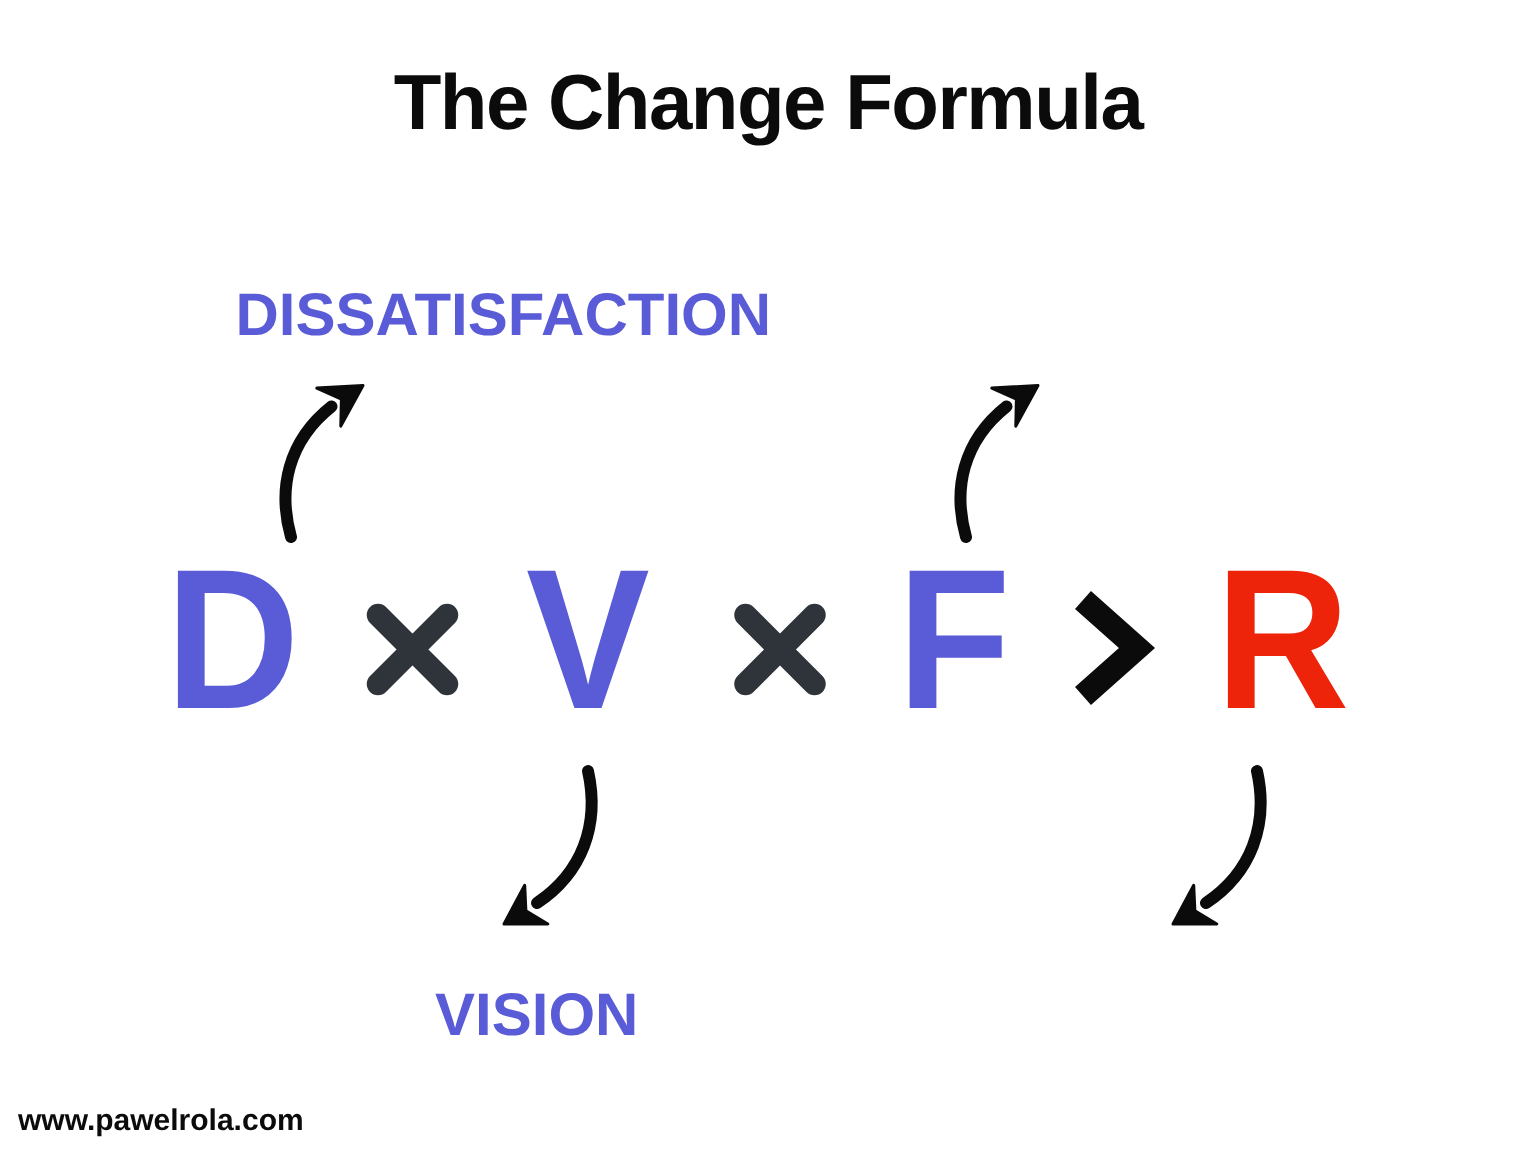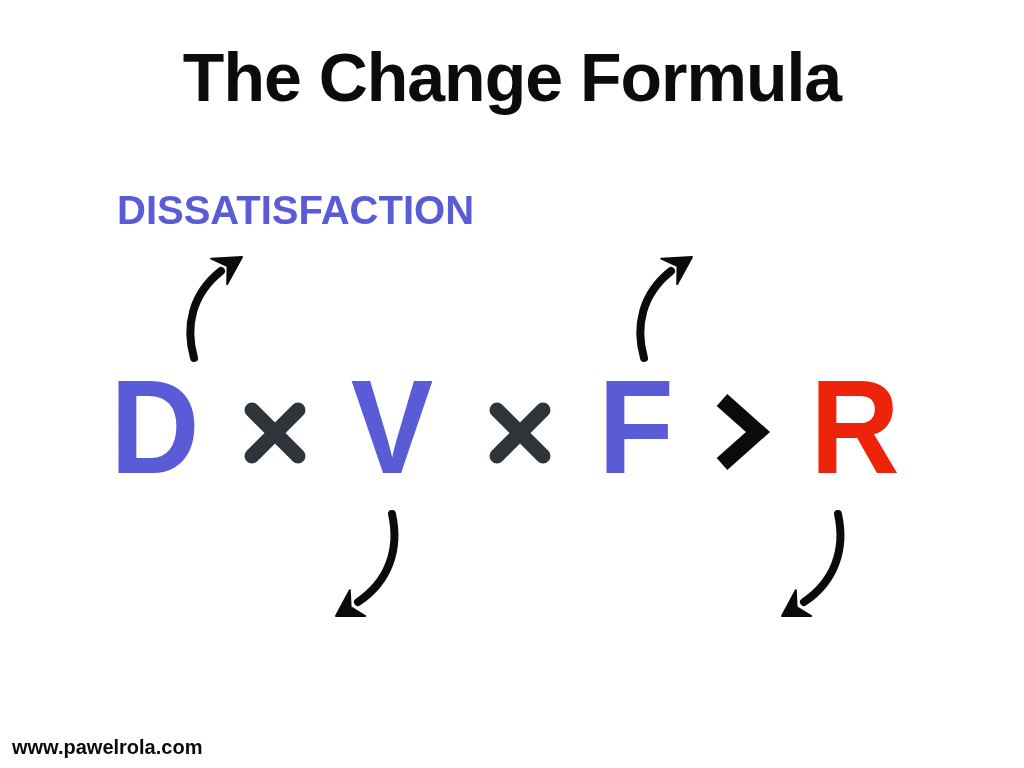--- a/index.html
+++ b/index.html
@@ -14,30 +14,30 @@
   body{
     font-family:"Liberation Sans","DejaVu Sans",sans-serif;
     background:var(--background);
     overflow:hidden;
   }
   .canvas{position:relative;width:1024px;height:768px;background:var(--background);}
 
   .title{
     position:absolute;left:0;top:43px;width:1024px;
     text-align:center;
-    font-size:68px;font-weight:700;letter-spacing:-1px;line-height:1;
+    font-size:52px;font-weight:700;letter-spacing:-1px;line-height:1;
     color:var(--ink-black);
   }
 
   .label{
     position:absolute;
     font-size:40px;font-weight:700;line-height:1;letter-spacing:0;
     white-space:nowrap;
   }
-  .label.purple{color:var(--accent-purple);}
+  .label.purple{color:var(--accent-purple);margin-left:40px;}
   .label.red{color:var(--accent-red);}
   .label-dissatisfaction{left:117px;top:190px;}
   .label-first-step{left:603px;top:190px;}
   .label-vision{left:250px;top:657px;}
   .label-resist{left:705px;top:657px;}
 
   .letter{
     position:absolute;top:361px;
     font-size:133px;font-weight:700;line-height:1;
     transform:translateX(-50%) scaleX(0.93);
@@ -121,16 +121,17 @@
 
   <span class="letter red letter-r">R</span>
 
   <svg class="arrow arrow-down-1" width="72" height="112" viewBox="0 0 72 112">
     <use href="#def-arrow-down"></use>
   </svg>
   <svg class="arrow arrow-down-2" width="72" height="112" viewBox="0 0 72 112">
     <use href="#def-arrow-down"></use>
   </svg>
 
+  <div class="label purple label-vision">VISION</div>
 
   <div class="watermark">www.pawelrola.com</div>
 
 </div>
 
 </body></html>

